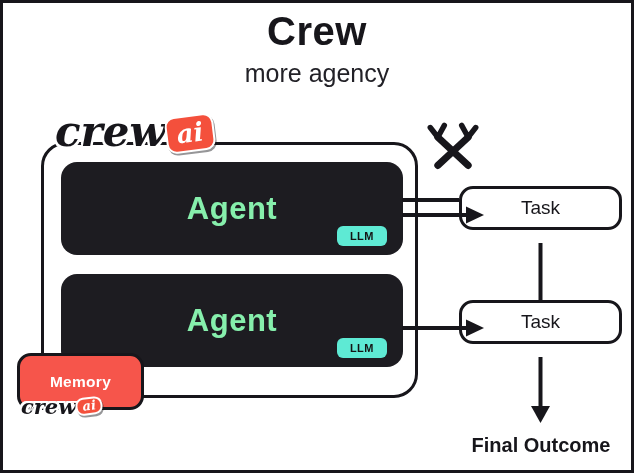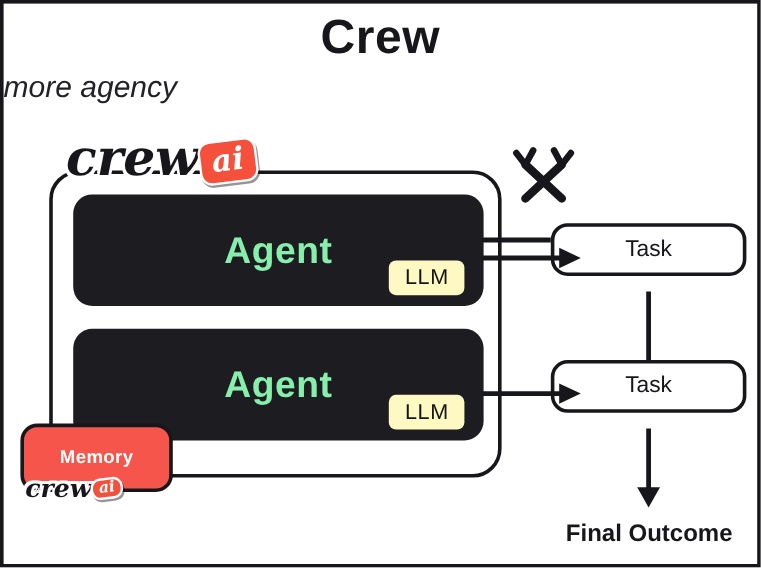--- a/index.html
+++ b/index.html
@@ -22,22 +22,21 @@
   }
   .title{
     position:absolute;top:6px;left:0;right:0;
     text-align:center;
     font-size:40px;font-weight:800;
     letter-spacing:.5px;
     color:var(--ink);
   }
   .subtitle{
     position:absolute;top:56px;left:0;right:0;
-    text-align:left;
-    font-style:italic;
+    text-align:center;
     font-size:25px;
     color:#222127;
   }
   
   .crew-outline{
     position:absolute;left:38px;top:139px;width:377px;height:256px;
     border:3.5px solid var(--ink);
     border-radius:24px;
     z-index:1;
   }
@@ -49,22 +48,22 @@
     display:flex;align-items:center;justify-content:center;
     z-index:2;
   }
   .agent.a1{top:159px;}
   .agent.a2{top:271px;}
   .agent-label{
     color:#86efac;font-size:31px;font-weight:700;letter-spacing:.5px;
   }
   .llm{
     position:absolute;right:16px;bottom:9px;
-    background:#fef9c3;color:#141414;
-    font-size:18px;font-weight:400;letter-spacing:.5px;
+    background:#5eead4;color:#141414;
+    font-size:11px;font-weight:700;letter-spacing:.5px;
     padding:4px 13px;border-radius:6px;
   }
   
   .tools{
     position:absolute;left:325px;top:142px;width:126px;height:46px;
     background:#fff;border:3.5px solid var(--ink);border-radius:10px;
     display:flex;align-items:center;justify-content:center;
     font-size:19px;font-weight:800;color:var(--ink);
     z-index:3;
   }

